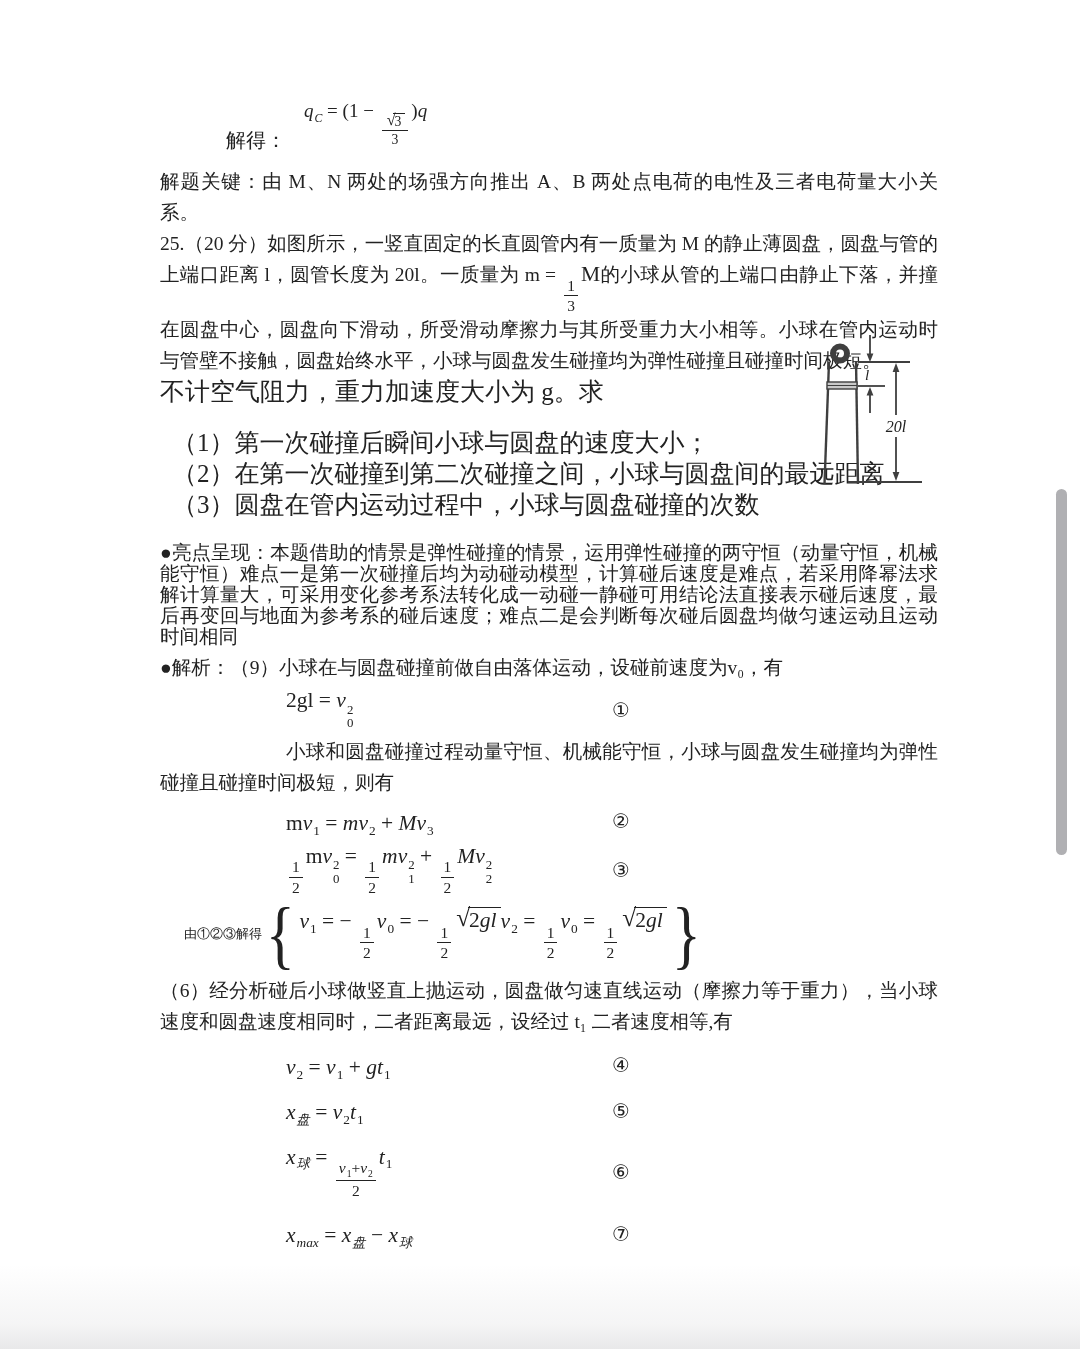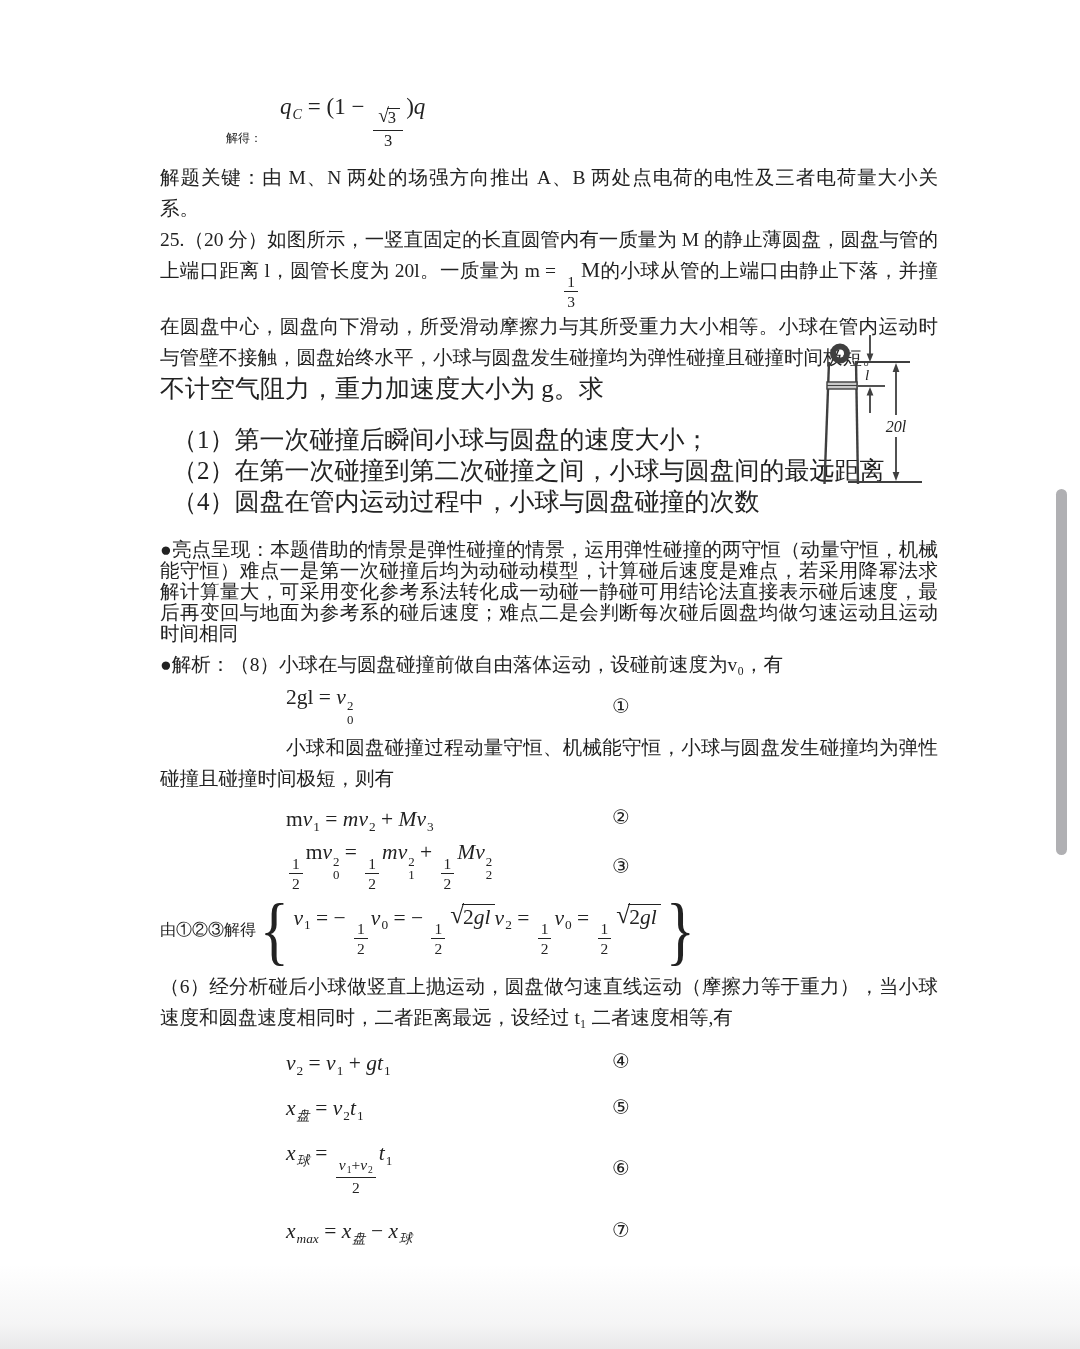--- a/index.html
+++ b/index.html
@@ -45,42 +45,42 @@
     vertical-align:-0.62em;font-size:0.72em;line-height:1.12;margin:0 3px;
   }
   .math .frac .num{border-bottom:1.4px solid currentColor;padding:0 3px 1px;}
   .math .frac .den{padding-top:1px;}
   .math .sqrt{display:inline-flex;align-items:flex-start;margin-left:2px;}
   .math .sqrt .rad{font-style:normal;line-height:1;font-size:1.18em;transform:translateY(-0.08em);}
   .math .sqrt .radbody{border-top:1.6px solid currentColor;padding:0 4px 0 1px;margin-left:-2px;}
 
   
   .top-formula{margin:94px 0 12px 66px;display:flex;align-items:center;gap:18px;}
-  .top-formula .tf-label{font-size:12px;margin-top:33px;}
-  .top-formula .math{font-size:23px;}
+  .top-formula .tf-label{font-size:20px;margin-top:33px;}
+  .top-formula .math{font-size:19px;}
 
   .q-list{margin-top:20px;}
   .q-list .line{padding-left:12px;}
 
   .highlight{margin-top:22px;line-height:21px;}
   .intro{margin-top:5px;}
 
   .eqrow{position:relative;display:flex;align-items:flex-end;padding-left:126px;min-height:36px;margin:5px 0;}
   .eqrow .eqnum{
     position:absolute;left:452px;top:50%;transform:translateY(-50%);
     font-family:"DejaVu Sans","Liberation Sans",sans-serif;font-size:20px;
   }
   .eqrow.tall{min-height:50px;}
   .gap16{margin-top:16px;}
   .gap10{margin-top:10px;}
 
   .momentum{text-indent:126px;}
 
   .sys{display:flex;align-items:center;margin:6px 0 8px;}
-  .sys .prefix{font-size:16px;white-space:nowrap;}
+  .sys .prefix{font-size:13px;white-space:nowrap;margin-left:24px;}
   .sys .brace{
     font-family:"Liberation Serif",serif;font-size:76px;font-weight:400;
     line-height:0.85;transform:scaleX(0.8);
   }
   .sys .syslines{display:flex;flex-direction:row;row-gap:5px;align-items:center;margin:0 1px;}
 
   
   .figure{position:absolute;left:812px;top:331px;width:130px;height:162px;}
   .fig-stroke{stroke:var(--figure_stroke);fill:none;}
   .fig-arrow{fill:var(--figure_stroke);stroke:none;}
@@ -118,26 +118,26 @@
   <p class="para"><span>25.（20 分）如图所示，一竖直固定的长直圆管内有一质量为 M 的静止薄圆盘，圆盘与管的上端口距离 l，圆管长度为 20l。一质量为 m = </span><span class="math"><span class="frac">
           <span class="num"><span>1</span></span>
           <span class="den"><span>3</span></span>
         </span></span><span class="math mit">M</span><span>的小球从管的上端口由静止下落，并撞在圆盘中心，圆盘向下滑动，所受滑动摩擦力与其所受重力大小相等。小球在管内运动时与管壁不接触，圆盘始终水平，小球与圆盘发生碰撞均为弹性碰撞且碰撞时间极短。</span></p>
 
   <p class="line">不计空气阻力，重力加速度大小为 g。求</p>
 
   <div class="q-list">
     <div class="line">（1）第一次碰撞后瞬间小球与圆盘的速度大小；</div>
     <div class="line">（2）在第一次碰撞到第二次碰撞之间，小球与圆盘间的最远距离</div>
-    <div class="line">（4）圆盘在管内运动过程中，小球与圆盘碰撞的次数</div>
+    <div class="line">（3）圆盘在管内运动过程中，小球与圆盘碰撞的次数</div>
   </div>
 
   <p class="para highlight">●亮点呈现：本题借助的情景是弹性碰撞的情景，运用弹性碰撞的两守恒（动量守恒，机械能守恒）难点一是第一次碰撞后均为动碰动模型，计算碰后速度是难点，若采用降幂法求解计算量大，可采用变化参考系法转化成一动碰一静碰可用结论法直接表示碰后速度，最后再变回与地面为参考系的碰后速度；难点二是会判断每次碰后圆盘均做匀速运动且运动时间相同</p>
 
-  <p class="para intro">●解析：（8）小球在与圆盘碰撞前做自由落体运动，设碰前速度为v₀，有</p>
+  <p class="para intro">●解析：（9）小球在与圆盘碰撞前做自由落体运动，设碰前速度为v₀，有</p>
 
   <div class="eqrow">
     <span class="math"><span>2gl = </span><span class="mit">v</span><span class="stack">
           <span>2</span>
           <span>0</span>
         </span></span>
     <span class="eqnum">①</span>
   </div>
 
   <p class="para momentum">小球和圆盘碰撞过程动量守恒、机械能守恒，小球与圆盘发生碰撞均为弹性碰撞且碰撞时间极短，则有</p>

